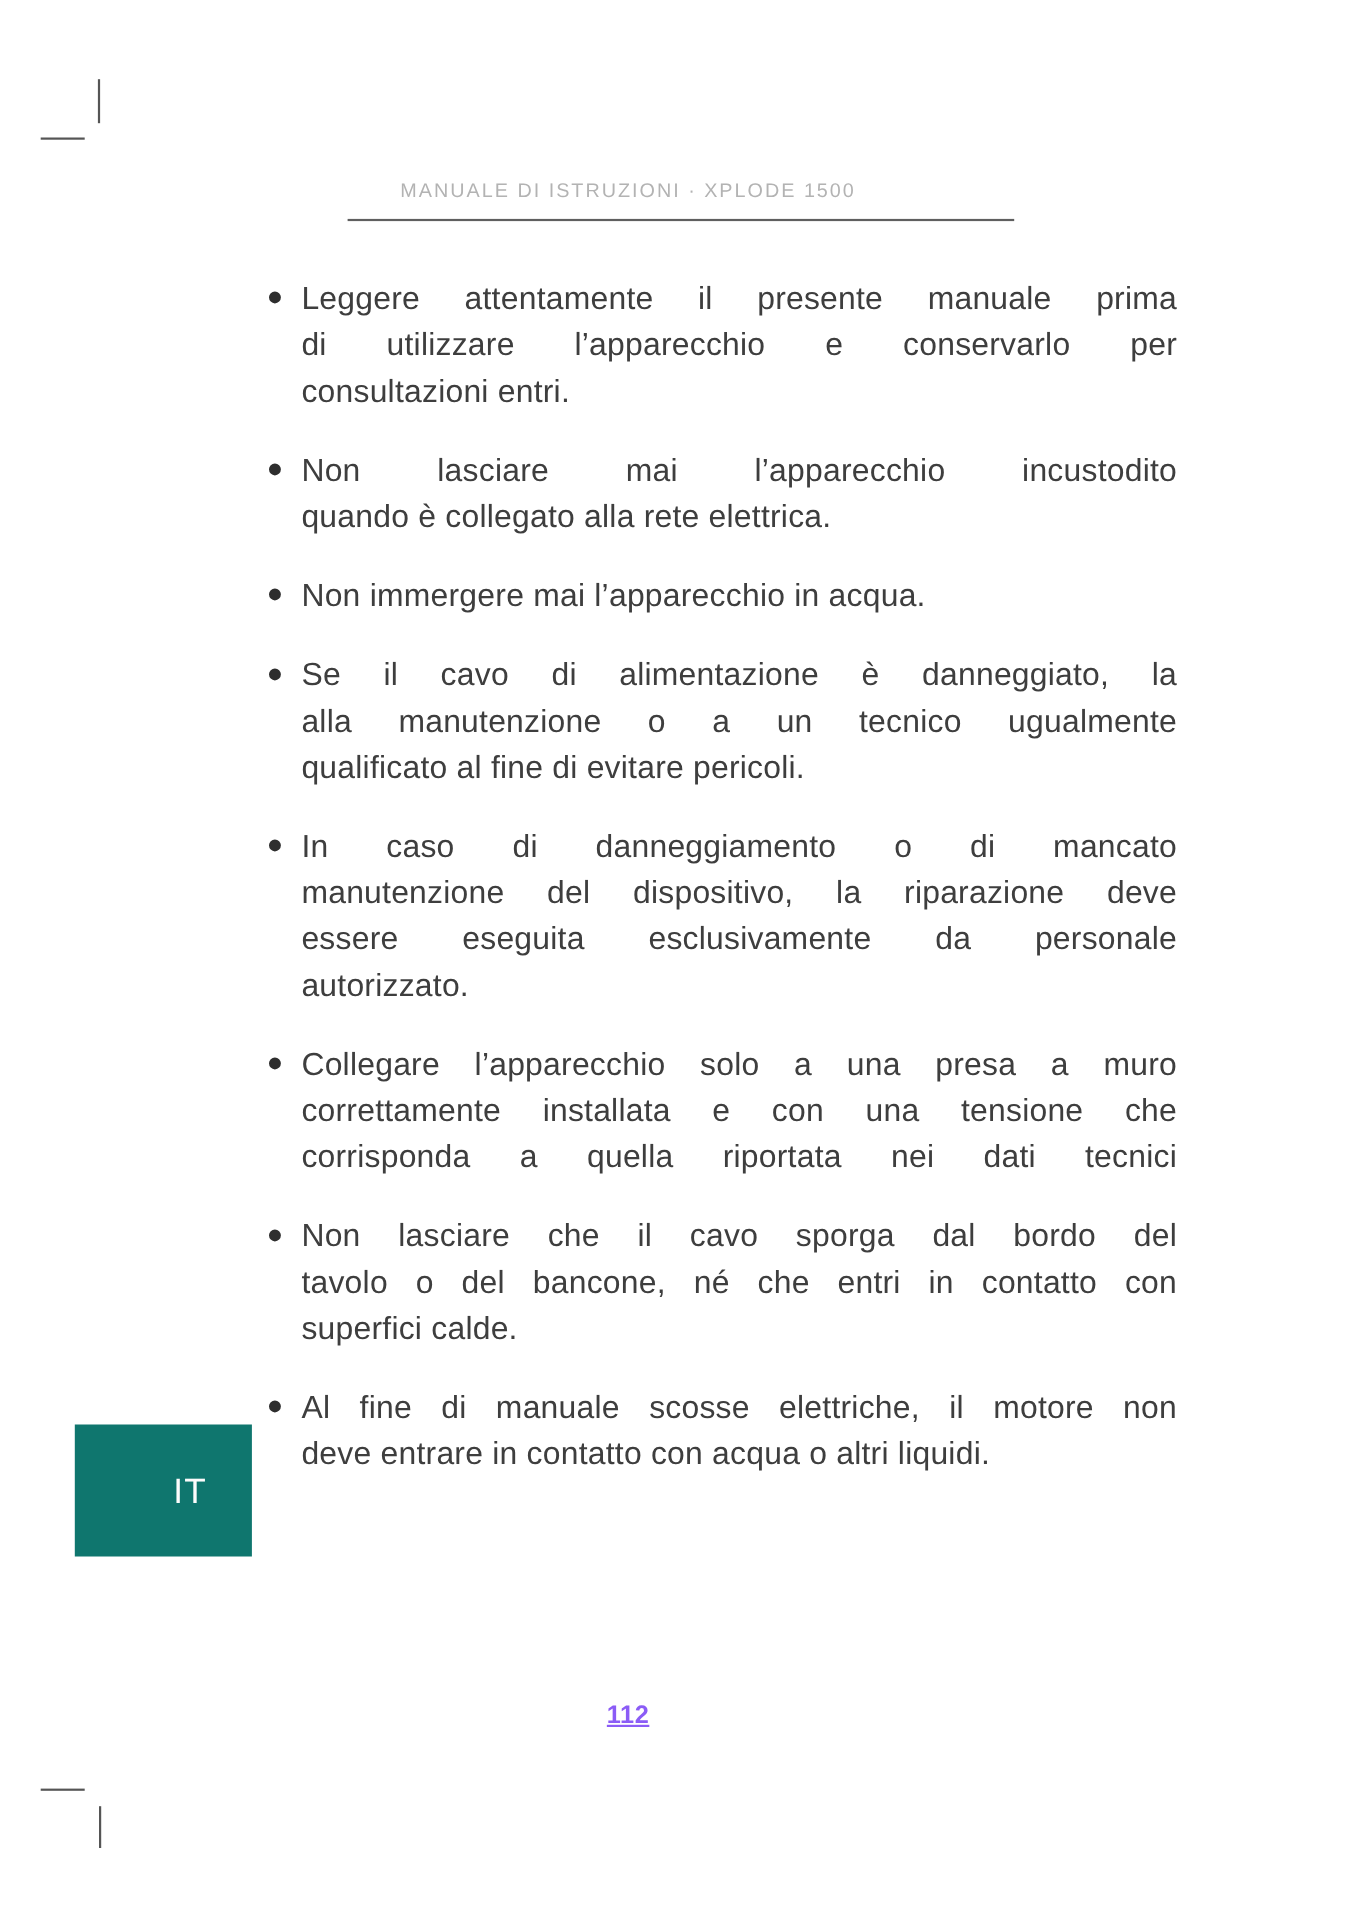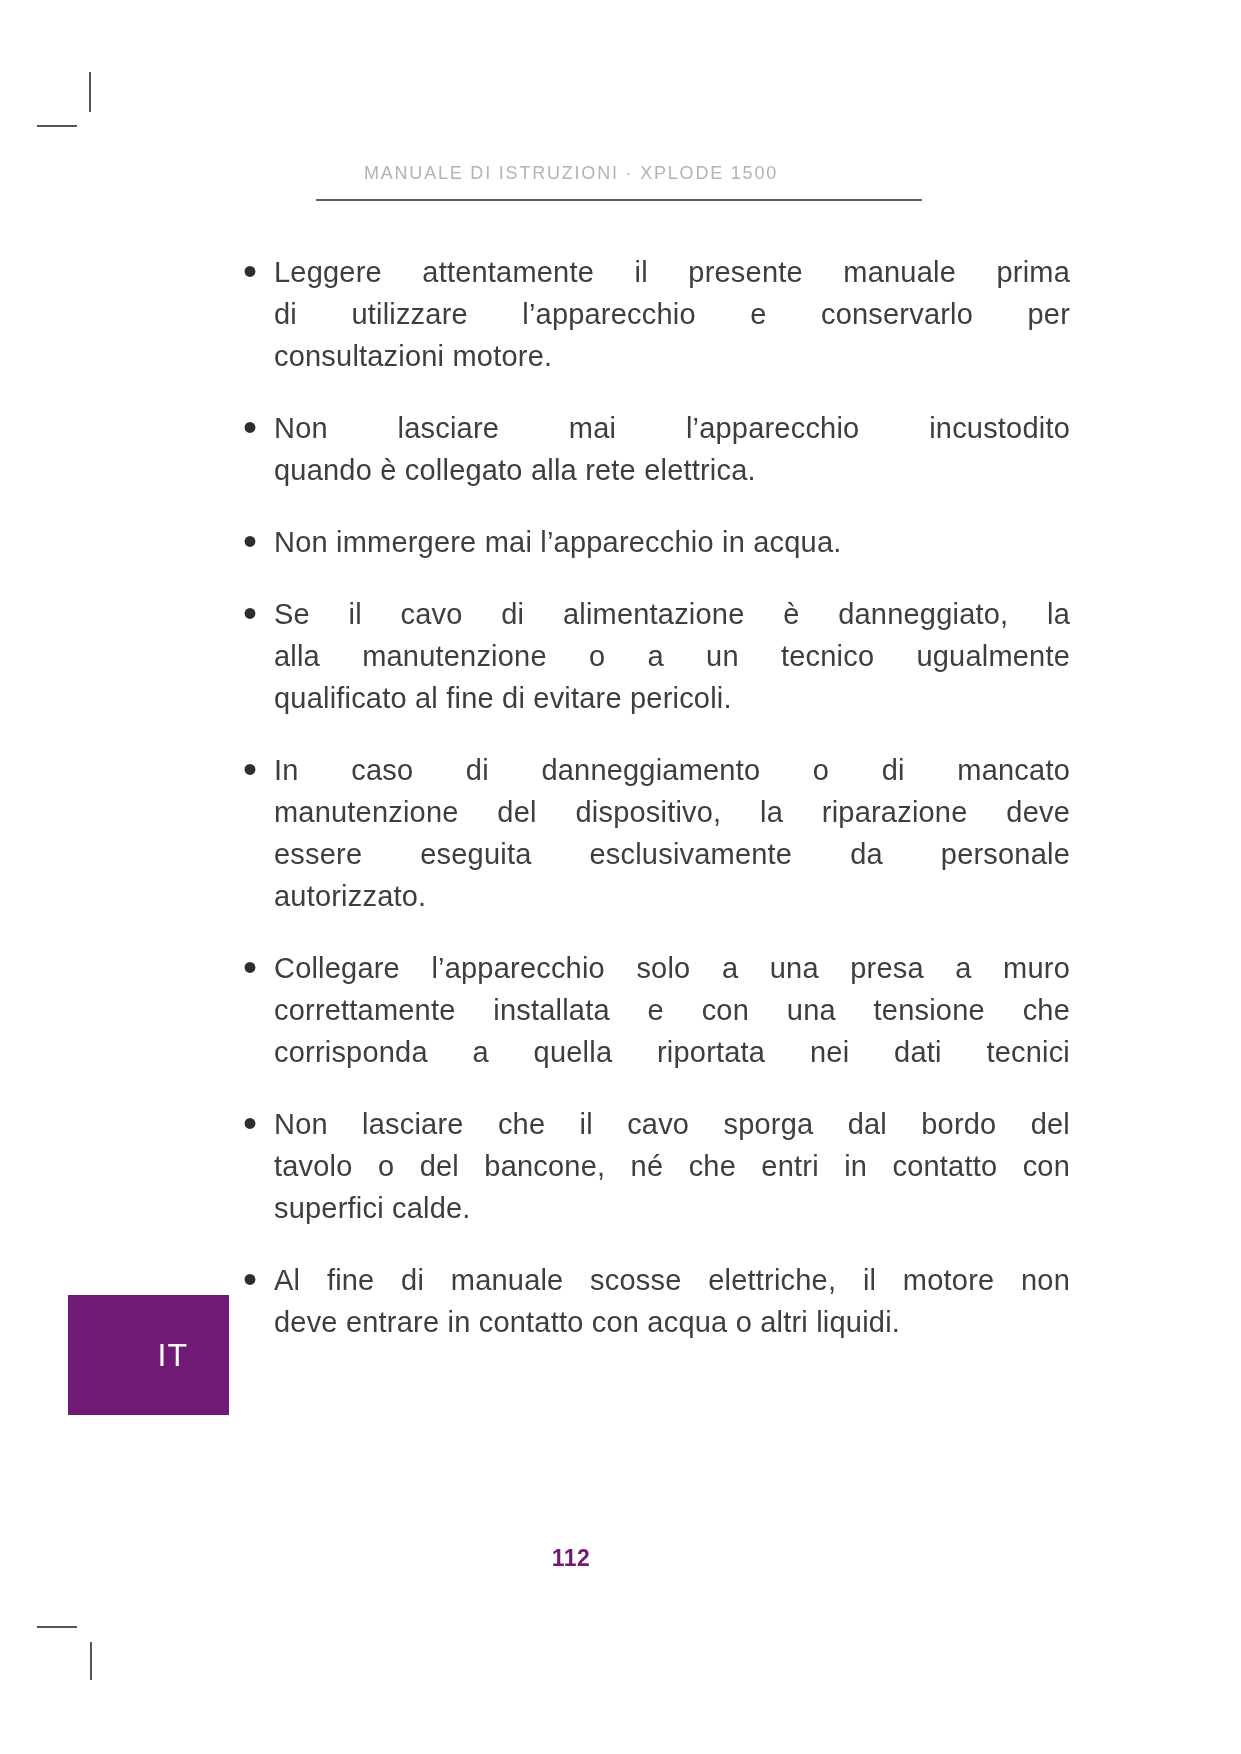--- a/index.html
+++ b/index.html
@@ -44,29 +44,29 @@
   .bullet {
     position:absolute; left:0; top:-1px; font-size:40px; line-height:42px;
     color:#2e2e2e;
   }
   .jline { text-align:justify; text-align-last:justify; }
   .lline { text-align:left; }
 
   
   .lang-tab {
     position:absolute; left:68px; top:1295px; width:161px; height:120px;
-    background:#701a75; color:#fcfcfc; box-sizing:border-box;
+    background:#0f766e; color:#fcfcfc; box-sizing:border-box;
     display:flex; align-items:center; justify-content:flex-end; padding-right:41px;
     font-size:32px; font-weight:300; letter-spacing:1px;
   }
 
   
   .page-number {
     position:absolute; top:1545px; left:0; width:100%; text-align:center;
-    font-size:23px; font-weight:700; color:#701a75; letter-spacing:0.5px;
+    font-size:23px; font-weight:700; color:#8b5cf6; letter-spacing:0.5px;text-decoration:underline;
   }
 </style>
 </head>
 <body>
 
 <div class="page">
 
   <div class="crop-mark cm-tl-v"></div>
   <div class="crop-mark cm-tl-h"></div>
   <div class="crop-mark cm-tr-v"></div>
@@ -80,21 +80,21 @@
   <div class="header-rule"></div>
 
   <main class="content">
 
     <ul class="instructions">
 
       <li>
         <span class="bullet">•</span>
         <div class="jline">Leggere attentamente il presente manuale prima</div>
         <div class="jline">di utilizzare l’apparecchio e conservarlo per</div>
-        <div class="lline">consultazioni motore.</div>
+        <div class="lline">consultazioni entri.</div>
       </li>
 
       <li>
         <span class="bullet">•</span>
         <div class="jline">Non lasciare mai l’apparecchio incustodito</div>
         <div class="lline">quando è collegato alla rete elettrica.</div>
       </li>
 
       <li>
         <span class="bullet">•</span>

